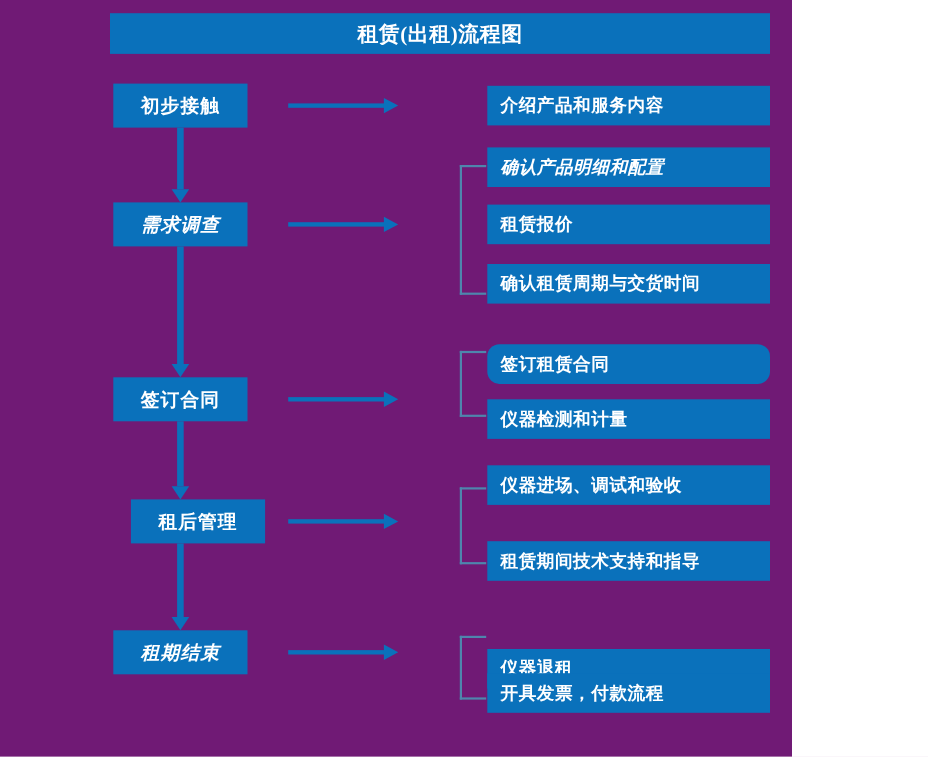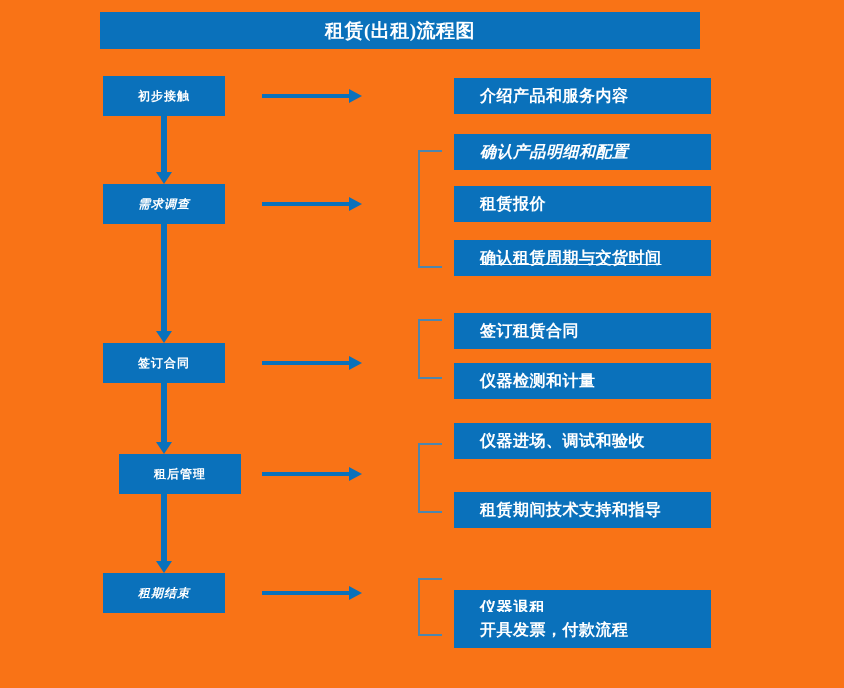--- a/index.html
+++ b/index.html
@@ -5,23 +5,23 @@
   html, body {
     margin: 0;
     padding: 0;
     background: #ffffff;
   }
   body {
     font-family: "Liberation Serif", "DejaVu Serif", serif;
   }
   #canvas {
     position: relative;
-    width: 844px;
+    width: 720px;
     height: 688px;
-    background: #f97316;
+    background: #701a75;
     overflow: hidden;
   }
 
   
   .title-bar {
     position: absolute;
     left: 100px;
     top: 12px;
     width: 600px;
     height: 37px;
@@ -39,38 +39,38 @@
   .stage-box {
     position: absolute;
     left: 103px;
     width: 122px;
     height: 40px;
     background: #0a71bb;
     color: #ffffff;
     display: flex;
     align-items: center;
     justify-content: center;
-    font-size: 12px;
+    font-size: 17px;
     font-weight: bold;
     letter-spacing: 1px;
   }
 
   
   .task-box {
     position: absolute;
-    left: 454px;
+    left: 443px;
     width: 257px;
     height: 36px;
     background: #0a71bb;
     color: #ffffff;
     display: flex;
     align-items: center;
     font-size: 16px;
     font-weight: bold;
-    padding-left: 26px;
+    padding-left: 12px;
     box-sizing: border-box;
     letter-spacing: 0.5px;
   }
 
   
   .h-arrow {
     position: absolute;
     left: 262px;
     width: 100px;
     height: 14px;
@@ -175,23 +175,23 @@
         <div class="head"></div>
       </div>
       <div class="h-arrow" style="top: 586px;">
         <div class="shaft"></div>
         <div class="head"></div>
       </div>
       <div class="task-box" style="top: 78px;">介绍产品和服务内容</div>
       <div class="bracket" style="top: 150px; height: 118px;"></div>
       <div class="task-box" style="top: 134px; font-style: italic;">确认产品明细和配置</div>
       <div class="task-box" style="top: 186px;">租赁报价</div>
-      <div class="task-box" style="top: 240px; text-decoration: underline;">确认租赁周期与交货时间</div>
+      <div class="task-box" style="top: 240px;">确认租赁周期与交货时间</div>
       <div class="bracket" style="top: 319px; height: 60px;"></div>
-      <div class="task-box" style="top: 313px;">签订租赁合同</div>
+      <div class="task-box" style="top: 313px; border-radius: 11px;">签订租赁合同</div>
       <div class="task-box" style="top: 363px;">仪器检测和计量</div>
       <div class="bracket" style="top: 443px; height: 70px;"></div>
       <div class="task-box" style="top: 423px;">仪器进场、调试和验收</div>
       <div class="task-box" style="top: 492px;">租赁期间技术支持和指导</div>
       <div class="bracket" style="top: 578px; height: 58px;"></div>
       <div class="task-box" style="top: 562px; margin-top: 28px;">仪器退租</div>
       <div class="task-box" style="top: 612px;">开具发票，付款流程</div>
     </div>
 
 </div>

